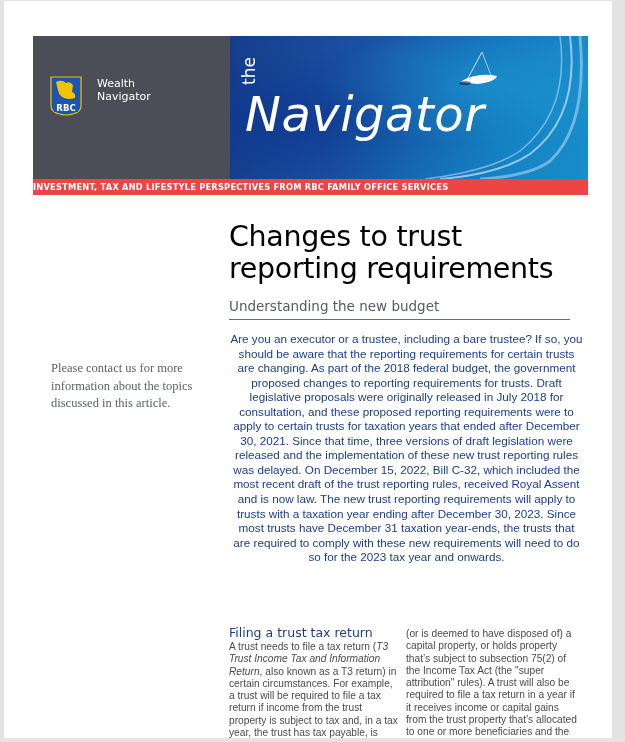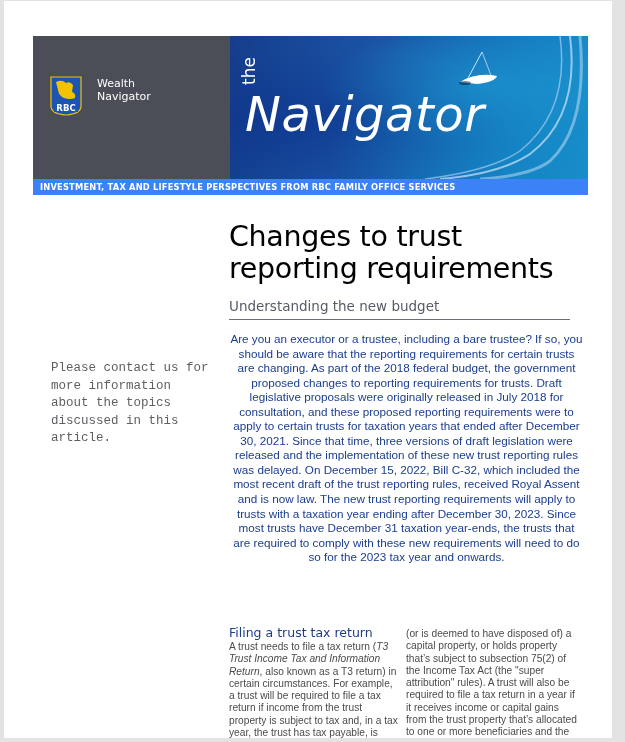--- a/index.html
+++ b/index.html
@@ -11,27 +11,27 @@
   .wm{position:absolute;left:64px;top:41px;color:#fff;font-size:11px;line-height:13px;font-family:"DejaVu Sans",sans-serif;}
   .img-panel{position:absolute;left:197px;top:0;width:358px;height:143px;overflow:hidden;
     background:
       radial-gradient(ellipse at 70% 35%, rgba(30,160,215,0.55) 0%, rgba(30,160,215,0) 45%),
       radial-gradient(ellipse at 90% 80%, rgba(20,140,200,0.6) 0%, rgba(20,140,200,0) 50%),
       radial-gradient(ellipse at 20% 60%, rgba(10,50,140,0.6) 0%, rgba(10,50,140,0) 60%),
       linear-gradient(100deg,#163d8c 0%,#1a55a6 40%,#1579bf 75%,#1a8fcb 100%);}
   .the{position:absolute;left:206px;top:46px;color:#fff;font-size:17px;transform:rotate(-90deg);transform-origin:left top;font-family:"DejaVu Sans",sans-serif;}
   .nav-title{position:absolute;left:208px;top:48px;color:#fff;font-size:48px;letter-spacing:0.5px;font-family:"DejaVu Sans",sans-serif;font-weight:normal;line-height:56px;}
   .boat{position:absolute;left:425px;top:8px;}
-  .strip{position:absolute;left:0;top:143px;width:555px;height:16px;background:#3b82f6;color:#fff;font-size:8.3px;font-weight:bold;line-height:16px;padding-left:7px;box-sizing:border-box;letter-spacing:0.2px;font-family:"DejaVu Sans",sans-serif;}
+  .strip{position:absolute;left:0;top:143px;width:555px;height:16px;background:#ef4444;color:#fff;font-size:8.3px;font-weight:bold;line-height:16px;box-sizing:border-box;letter-spacing:0.2px;font-family:"DejaVu Sans",sans-serif;}
   .article-title{position:absolute;left:225px;top:220px;width:360px;color:#000000;font-size:28.5px;line-height:32px;font-family:"DejaVu Sans",sans-serif;letter-spacing:-0.3px;}
   .subtitle{position:absolute;left:225px;top:297px;color:#555c66;font-size:13.5px;font-family:"DejaVu Sans",sans-serif;}
   .rule{position:absolute;left:225px;top:318px;width:341px;height:1px;background:#6b6f76;}
   .lead{position:absolute;left:225px;top:331px;width:355px;color:#1b3d8f;font-size:11.7px;line-height:14.55px;font-family:"Liberation Sans",sans-serif;margin:0;}
   .lead p{margin:0 0 6px 0;text-align:center;}
-  .sidebar{position:absolute;left:47px;top:359px;width:160px;color:#5d5f63;font-size:12.5px;line-height:17.5px;font-family:Liberation Mono, monospace;}
+  .sidebar{position:absolute;left:47px;top:359px;width:160px;color:#5d5f63;font-size:12.5px;line-height:17.5px;font-family:Liberation Serif, serif;}
   .section-heading{position:absolute;left:225px;top:624px;color:#1d3d8a;font-size:12.5px;font-weight:normal;font-family:"DejaVu Sans",sans-serif;}
   .col{position:absolute;top:640px;width:172px;color:#4b4b4b;font-size:10.2px;line-height:12.3px;font-family:"Liberation Sans",sans-serif;}
   .col1{left:225px;}
   .col2{left:402px;top:627px;}
 </style>
 </head>
 <body>
 
 <div class="sheet">
 

